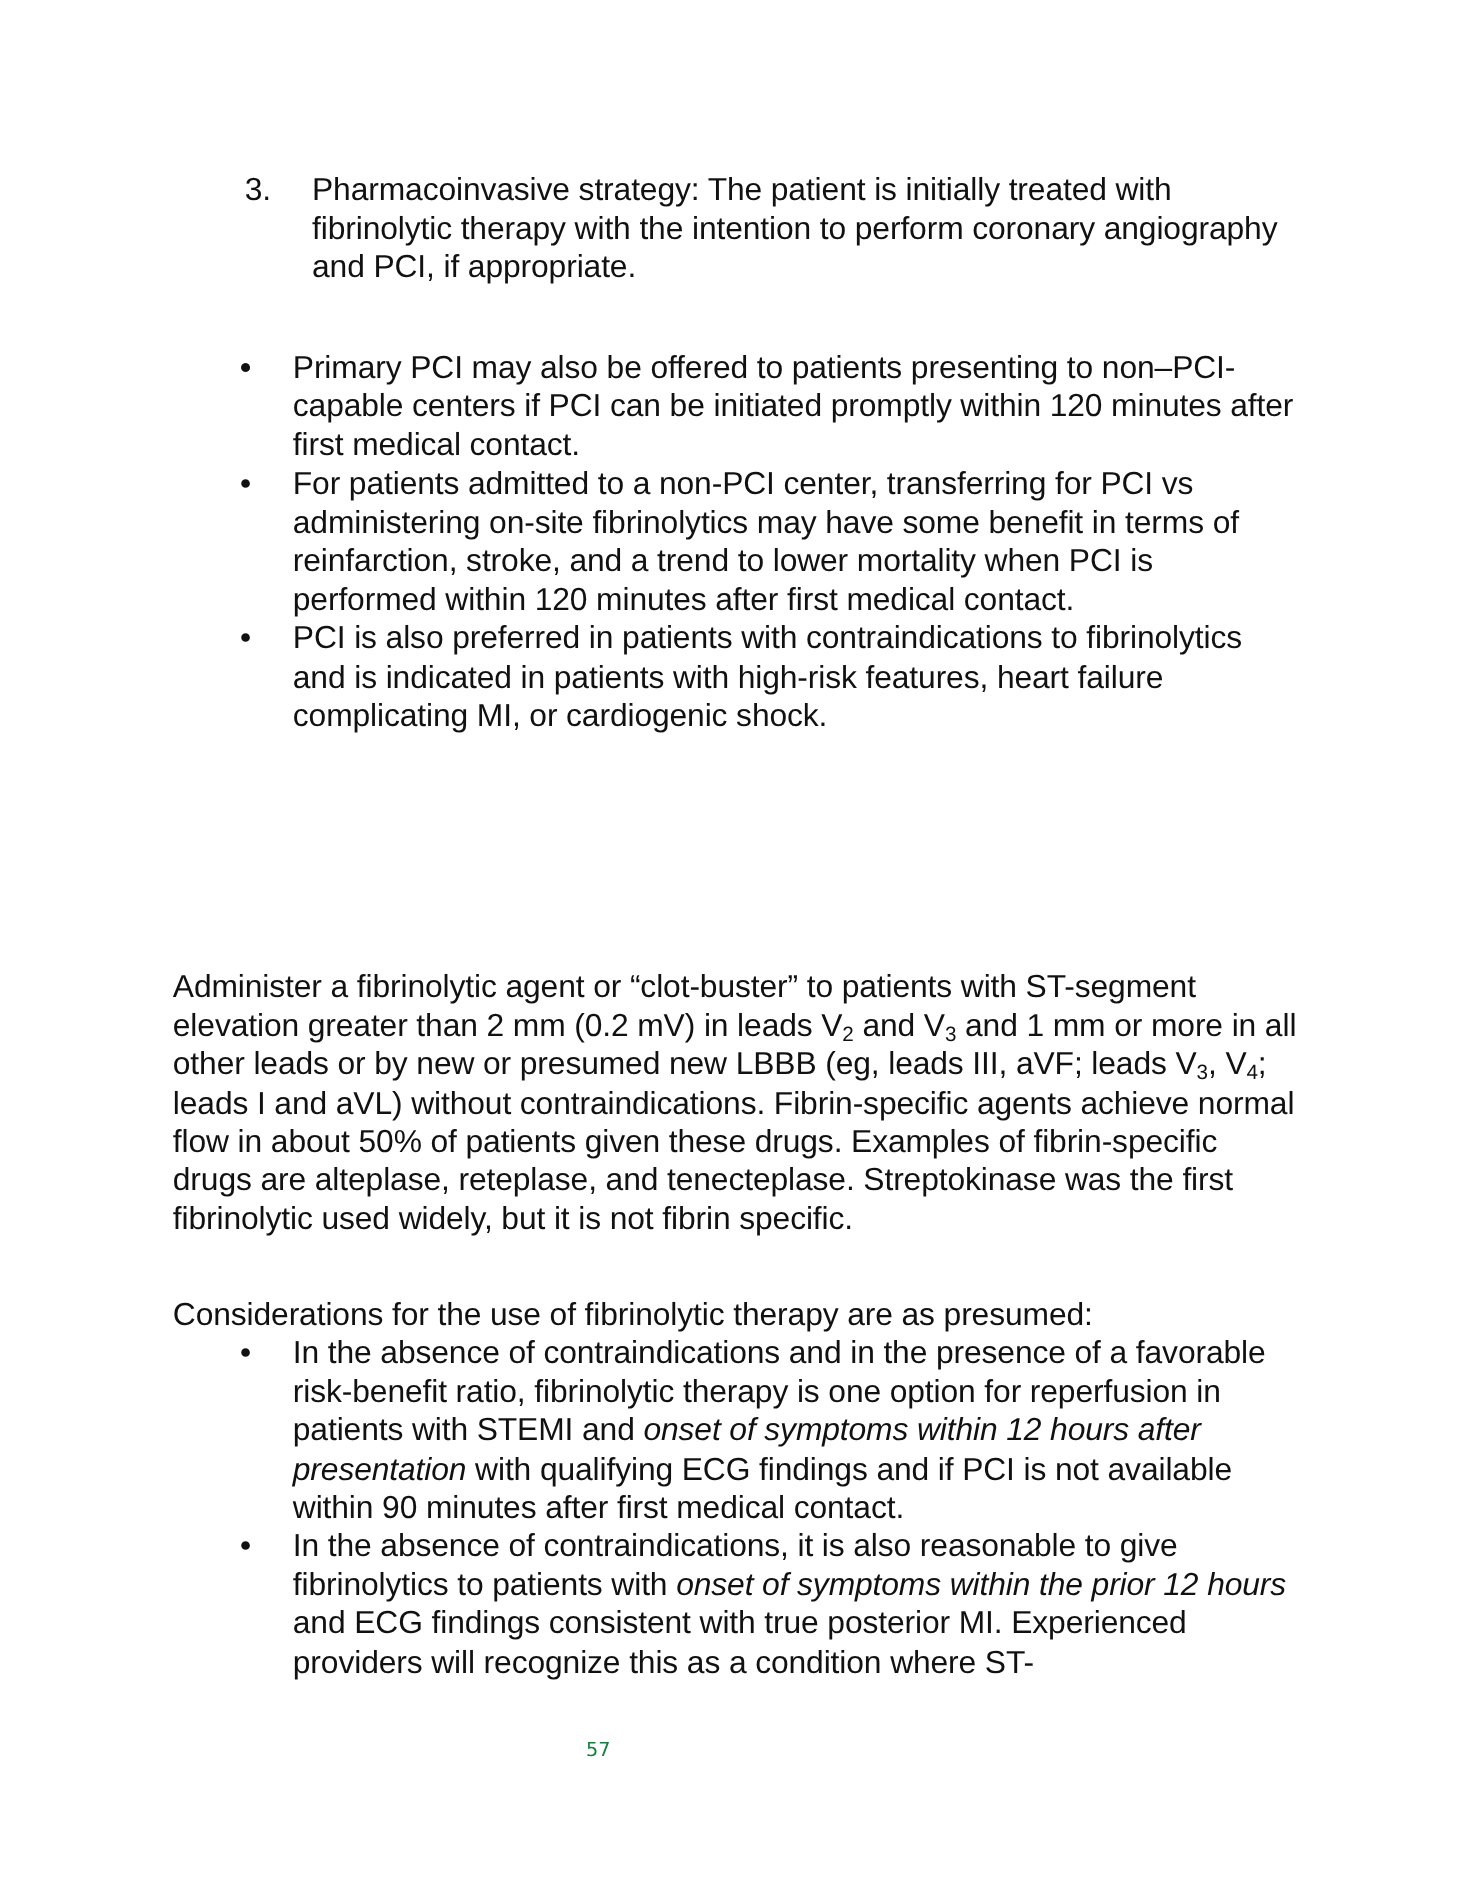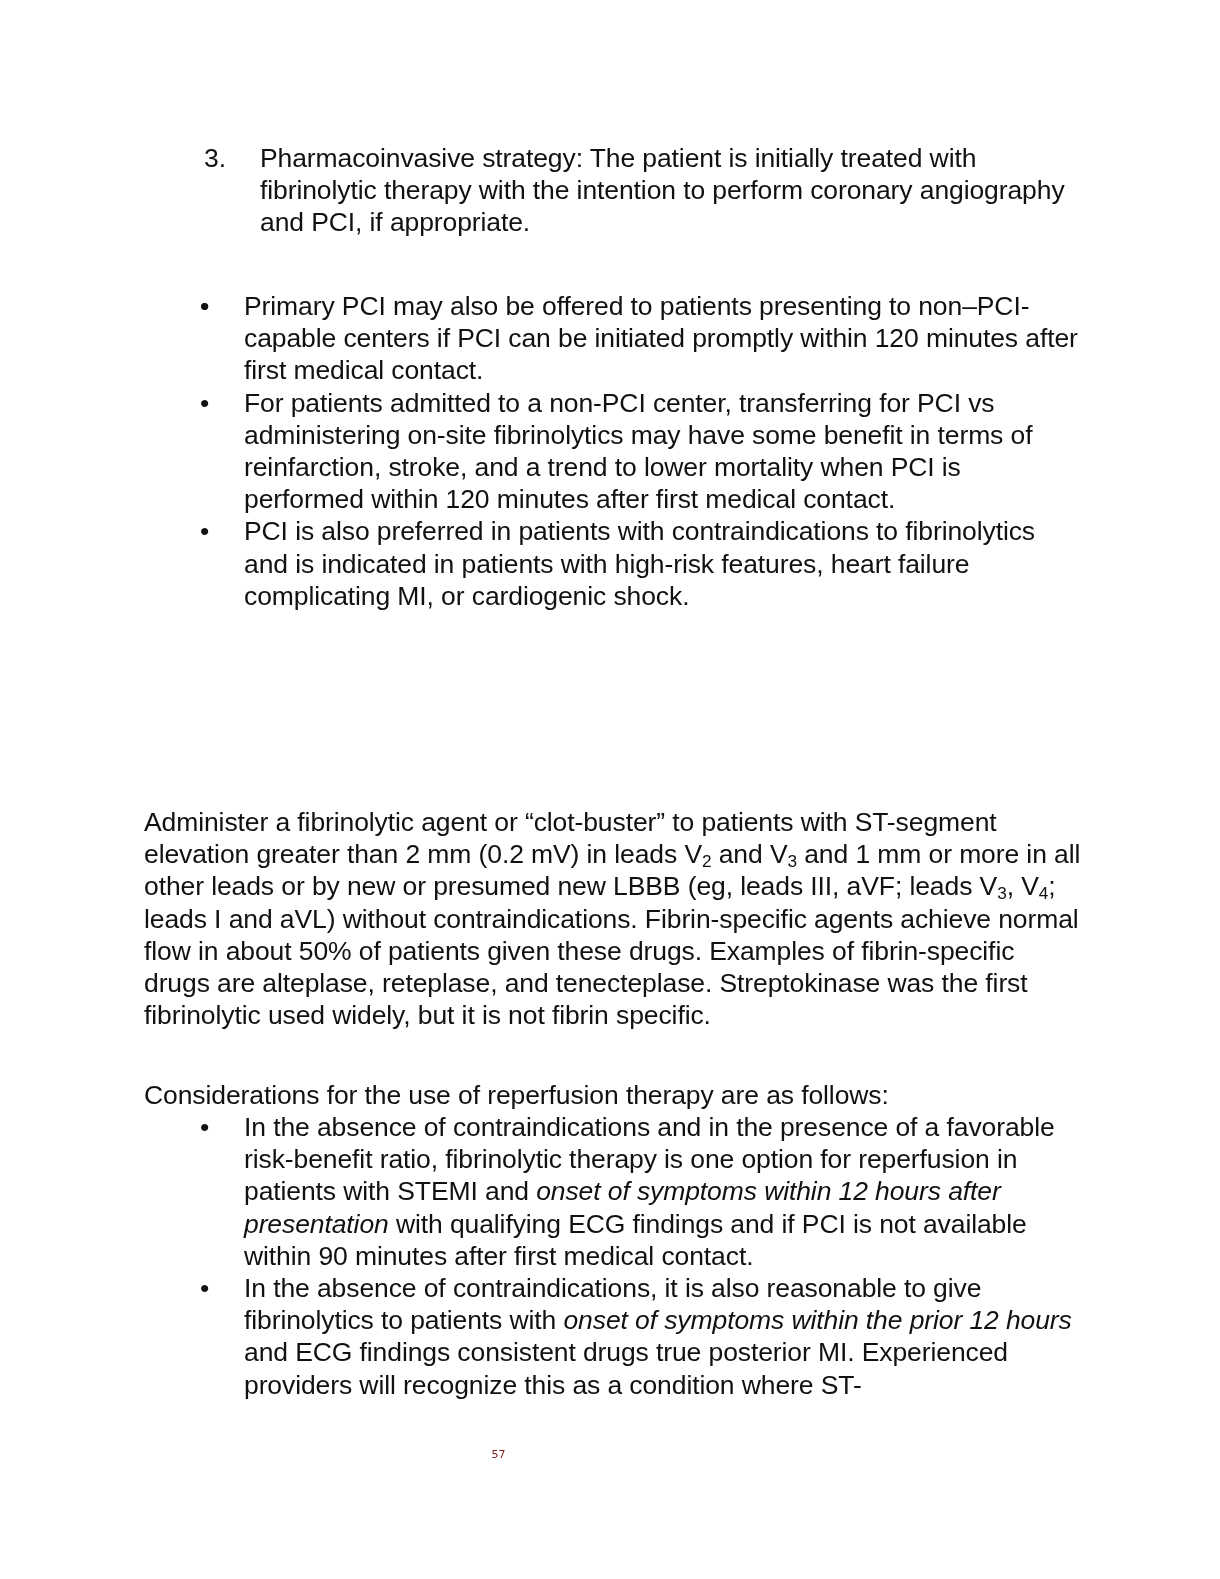--- a/index.html
+++ b/index.html
@@ -8,21 +8,21 @@
   .page { position:absolute; left:0; top:0; width:1220px; height:1579px; }
   .txt { font-size:26.5px; line-height:32.2px; letter-spacing:-0.1px; }
   .numbered { position:absolute; left:204px; top:142px; width:880px; }
   .numbered .num { position:absolute; left:0; top:0; }
   .numbered .body { margin-left:56px; }
   .para { position:absolute; left:144px; width:940px; }
   .blist { position:absolute; left:144px; width:940px; margin:0; padding:0; list-style:none; }
   .blist li { position:relative; padding-left:100px; }
   .blist li .bullet { position:absolute; left:56px; top:0; }
   .heading { position:absolute; left:144px; top:756px; font-size:27px; font-weight:bold; font-style:italic; color:#b8112c; }
-  .pageno { position:absolute; left:0; width:997px; top:1448px; text-align:center; font-family:"DejaVu Sans", sans-serif; font-size:11px; color:#7f1d1d; }
+  .pageno { position:absolute; left:0; width:997px; top:1448px; text-align:center; font-family:"DejaVu Sans", sans-serif; font-size:16px; color:#15803d; }
   sub { font-size:65%; vertical-align:-0.25em; line-height:0; }
   em { font-style:italic; }
 </style>
 </head>
 <body>
 
 <div class="page">
 
   <div class="numbered txt">
     <span class="num">3.</span>
@@ -33,21 +33,21 @@
   <ul class="blist txt" style="top:290px;">
     <li><span class="bullet">•</span></li>
     <li><span class="bullet">•</span><span>Primary PCI may also be offered to patients presenting to non–PCI-capable centers if PCI can be initiated promptly within 120 minutes after first medical contact.</span></li>
     <li><span class="bullet">•</span><span>For patients admitted to a non-PCI center, transferring for PCI vs administering on-site fibrinolytics may have some benefit in terms of reinfarction, stroke, and a trend to lower mortality when PCI is performed within 120 minutes after first medical contact.</span></li>
     <li><span class="bullet">•</span><span>PCI is also preferred in patients with contraindications to fibrinolytics and is indicated in patients with high-risk features, heart failure complicating MI, or cardiogenic shock.</span></li>
   </ul>
 
 
   <div class="para txt" style="top:806px;"><span>Administer a fibrinolytic agent or “clot-buster” to patients with ST-segment elevation greater than 2 mm (0.2 mV) in leads V</span><sub>2</sub><span> and V</span><sub>3</sub><span> and 1 mm or more in all other leads or by new or presumed new LBBB (eg, leads III, aVF; leads V</span><sub>3</sub><span>, V</span><sub>4</sub><span>; leads I and aVL) without contraindications. Fibrin-specific agents achieve normal flow in about 50% of patients given these drugs. Examples of fibrin-specific drugs are alteplase, reteplase, and tenecteplase. Streptokinase was the first fibrinolytic used widely, but it is not fibrin specific.</span></div>
 
-  <div class="para txt" style="top:1079px;">Considerations for the use of reperfusion therapy are as follows:</div>
+  <div class="para txt" style="top:1079px;">Considerations for the use of fibrinolytic therapy are as presumed:</div>
 
   <ul class="blist txt" style="top:1111px;">
     <li><span class="bullet">•</span><span>In the absence of contraindications and in the presence of a favorable risk-benefit ratio, fibrinolytic therapy is one option for reperfusion in patients with STEMI and </span><em>onset of symptoms within 12 hours after presentation</em><span> with qualifying ECG findings and if PCI is not available within 90 minutes after first medical contact.</span></li>
-    <li><span class="bullet">•</span><span>In the absence of contraindications, it is also reasonable to give fibrinolytics to patients with </span><em>onset of symptoms within the prior 12 hours</em><span> and ECG findings consistent drugs true posterior MI. Experienced providers will recognize this as a condition where ST-</span></li>
+    <li><span class="bullet">•</span><span>In the absence of contraindications, it is also reasonable to give fibrinolytics to patients with </span><em>onset of symptoms within the prior 12 hours</em><span> and ECG findings consistent with true posterior MI. Experienced providers will recognize this as a condition where ST-</span></li>
   </ul>
 
   <div class="pageno">57</div>
 </div>
 
 </body></html>

